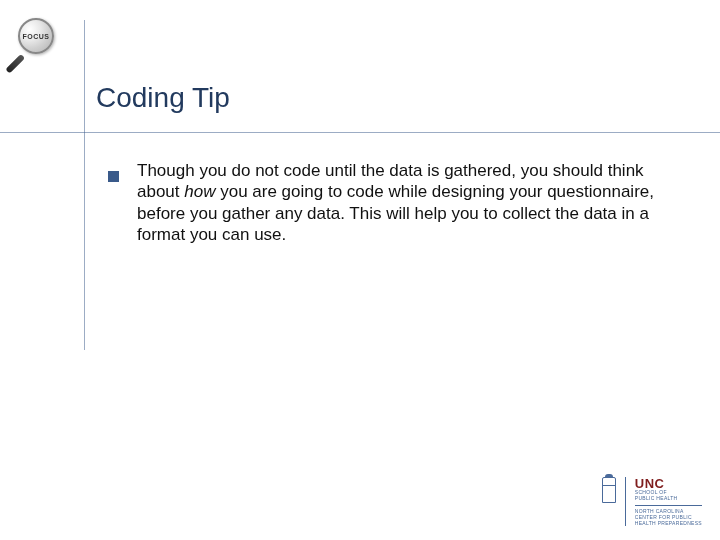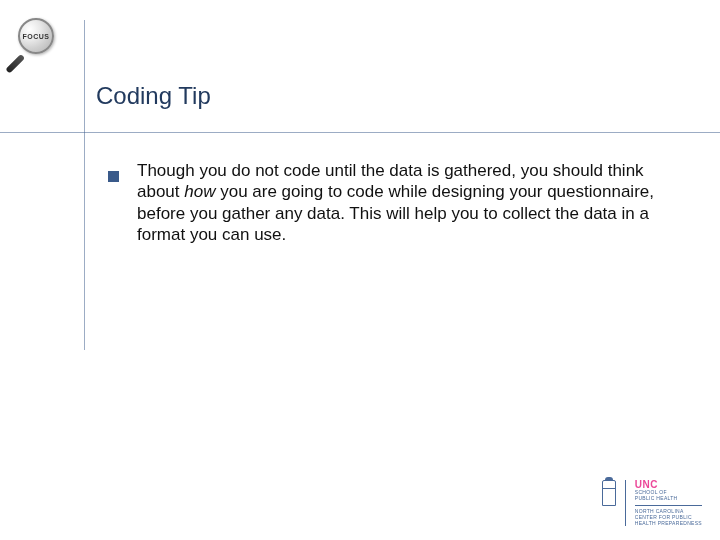--- a/index.html
+++ b/index.html
@@ -59,21 +59,21 @@
   .vertical-rule {
     position: absolute;
     left: 84px;
     top: 20px;
     width: 1px;
     height: 330px;
     background: #3a5a8a;
     opacity: 0.5;
   }
   .title {
-    font-size: 24px;
+    font-size: 28px;
     color: #223a5e;
     font-weight: normal;
     margin-bottom: 6px;
     padding-left: 8px;
     font-family: Verdana, Geneva, sans-serif;
   }
   .title-underline {
     position: absolute;
     left: 0px;
     right: 0;
@@ -141,23 +141,23 @@
     display: flex;
     flex-direction: column;
   }
   .unc-divider {
     width: 1px;
     background: #4a6a9a;
     align-self: stretch;
     margin: 0 3px;
   }
   .unc-main {
-    font-size: 10px;
+    font-size: 13px;
     font-weight: bold;
-    color: #ec4899;
+    color: #7f1d1d;
     line-height: 1;
     letter-spacing: 0.5px;
   }
   .unc-sub {
     font-size: 5px;
     color: #4a6a9a;
     line-height: 1.1;
     letter-spacing: 0.3px;
   }
   .unc-sub2 {

